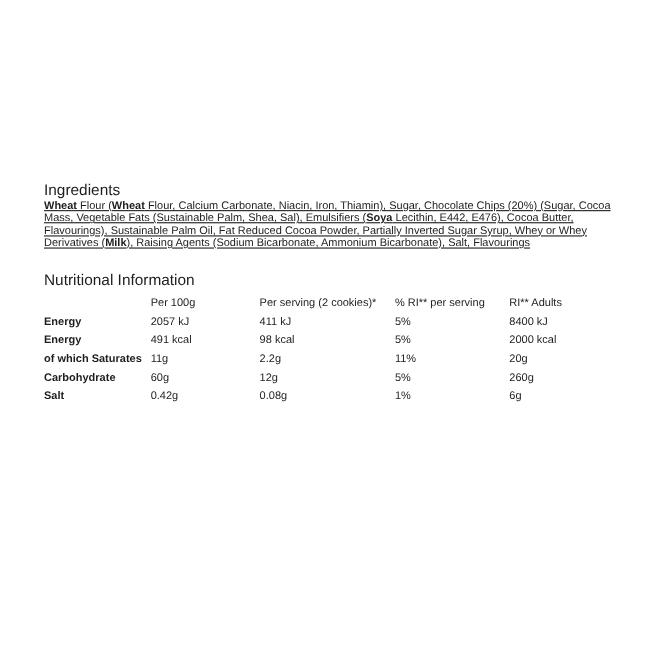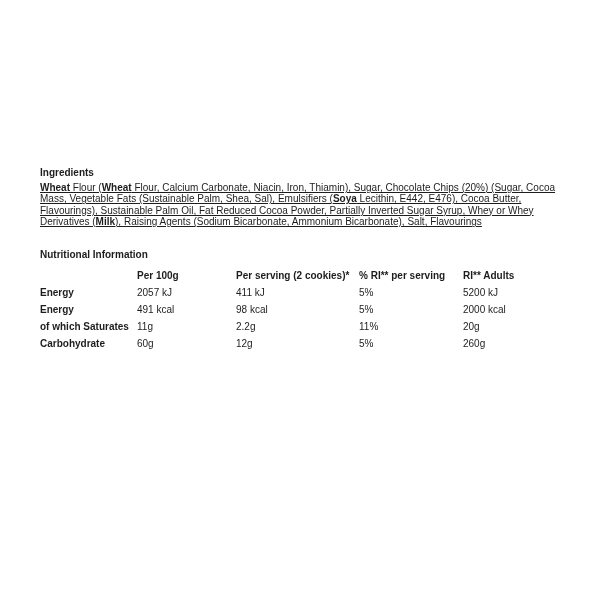--- a/index.html
+++ b/index.html
@@ -15,22 +15,22 @@
     position: relative;
     overflow: hidden;
   }
   .content {
     position: absolute;
     left: 40px;
     top: 166px;
     width: 520px;
   }
   .section-heading {
-    font-size: 10px;
-    font-weight: bold;
+    font-size: 14px;
+    font-weight: normal;
     margin: 0;
     line-height: 13px;
   }
   .ingredients-text {
     font-size: 10px;
     line-height: 11.4px;
     margin: 3px 0 0 0;
     text-decoration: underline;
   }
   .ingredients-text b { font-weight: bold; }
@@ -48,21 +48,21 @@
     font-size: 10px;
     text-align: left;
     vertical-align: middle;
     padding: 0;
     height: 17px;
     line-height: 17px;
     font-weight: normal;
     white-space: nowrap;
     overflow: visible;
   }
-  table.nutrition-table th { font-weight: bold; }
+  table.nutrition-table th { font-weight: normal; }
   table.nutrition-table td.row-label { font-weight: bold; }
 </style>
 </head>
 <body>
 
 <div class="content">
 
   <section>
     <h2 class="section-heading">Ingredients</h2>
     <p class="ingredients-text" id="ingredients-text"><b>Wheat</b><span> Flour (</span><b>Wheat</b><span> Flour, Calcium Carbonate, Niacin, Iron, Thiamin), Sugar, Chocolate Chips (20%) (Sugar, Cocoa Mass, Vegetable Fats (Sustainable Palm, Shea, Sal), Emulsifiers (</span><b>Soya</b><span> Lecithin, E442, E476), Cocoa Butter, Flavourings), Sustainable Palm Oil, Fat Reduced Cocoa Powder, Partially Inverted Sugar Syrup, Whey or Whey Derivatives (</span><b>Milk</b><span>), Raising Agents (Sodium Bicarbonate, Ammonium Bicarbonate), Salt, Flavourings</span></p>
@@ -86,21 +86,21 @@
             <th>% RI** per serving</th>
             <th>RI** Adults</th>
           </tr>
       </thead>
       <tbody id="nutrition-body">
           <tr>
             <td class="row-label">Energy</td>
             <td class="row-value">2057 kJ</td>
             <td class="row-value">411 kJ</td>
             <td class="row-value">5%</td>
-            <td class="row-value">5200 kJ</td>
+            <td class="row-value">8400 kJ</td>
           </tr>
           <tr>
             <td class="row-label">Energy</td>
             <td class="row-value">491 kcal</td>
             <td class="row-value">98 kcal</td>
             <td class="row-value">5%</td>
             <td class="row-value">2000 kcal</td>
           </tr>
           <tr>
             <td class="row-label">of which Saturates</td>
@@ -109,17 +109,24 @@
             <td class="row-value">11%</td>
             <td class="row-value">20g</td>
           </tr>
           <tr>
             <td class="row-label">Carbohydrate</td>
             <td class="row-value">60g</td>
             <td class="row-value">12g</td>
             <td class="row-value">5%</td>
             <td class="row-value">260g</td>
           </tr>
+          <tr>
+            <td class="row-label">Salt</td>
+            <td class="row-value">0.42g</td>
+            <td class="row-value">0.08g</td>
+            <td class="row-value">1%</td>
+            <td class="row-value">6g</td>
+          </tr>
         </tbody>
     </table>
   </section>
 
 </div>
 
 </body></html>

